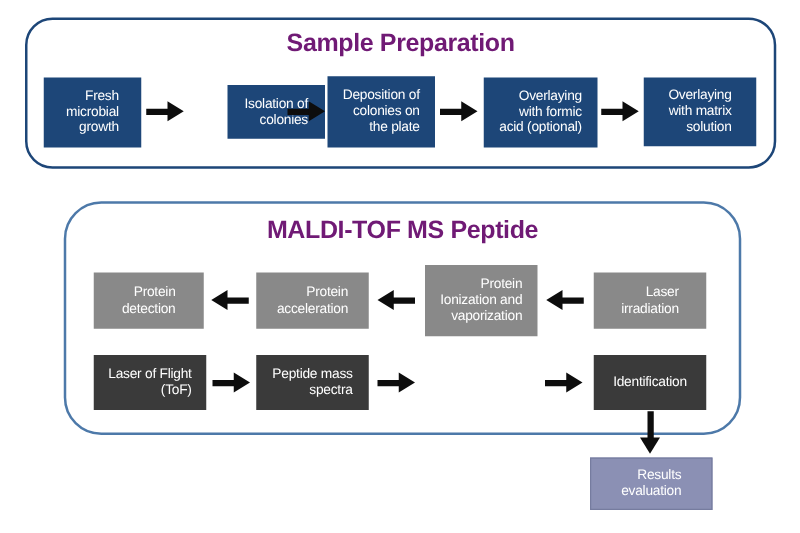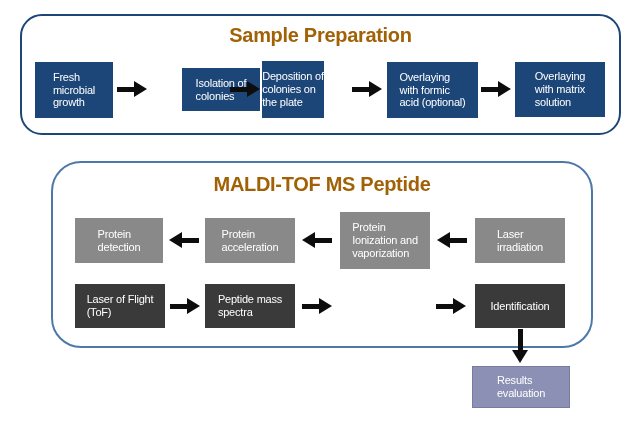--- a/index.html
+++ b/index.html
@@ -5,25 +5,25 @@
   html,body{margin:0;padding:0;background:#ffffff;}
   .canvas{
     position:relative;width:640px;height:426px;background:#ffffff;overflow:hidden;
     font-family:"Liberation Sans","DejaVu Sans",sans-serif;
   }
   .panel{position:absolute;background:#ffffff;box-sizing:border-box;}
   .panel-top{left:20px;top:14px;width:601px;height:121px;border:2px solid #1d4678;border-radius:22px;}
   .panel-bottom{left:51px;top:161px;width:542px;height:187px;border:2px solid #4d79a9;border-radius:30px;}
   .panel-title{
     position:absolute;left:0;right:0;text-align:center;
-    color:#a16207;font-weight:bold;font-size:20px;letter-spacing:-0.3px;margin:0;
+    color:#701a75;font-weight:bold;font-size:20px;letter-spacing:-0.3px;margin:0;
   }
   .box{
     position:absolute;display:flex;align-items:center;justify-content:center;
-    text-align:left;color:#ffffff;font-size:11px;line-height:1.18;
+    text-align:right;color:#ffffff;font-size:11px;line-height:1.18;
     white-space:pre-line;box-sizing:border-box;letter-spacing:-0.2px;
   }
   .navy{background:#1d4678;}
   .gray{background:#898989;}
   .dark{background:#3a3a3a;}
   .lavender{background:#8b90b4;border:1px solid #767c9f;}
   
   .arrow{position:absolute;}
   .arrow-h{width:30px;height:16px;}
   .arrow-h .shaft{position:absolute;top:5.5px;width:18px;height:5px;background:#0d0d0d;}
@@ -58,21 +58,21 @@
   <div class="arrow arrow-h arrow-right" style="left:117px;top:81px;">
     <div class="shaft"></div>
       <div class="head"></div>
   </div>
   <div class="box navy" style="left:150px;top:68px;width:78px;height:43px;margin-left:32px;">Isolation of
 colonies</div>
   <div class="arrow arrow-h arrow-right" style="left:230px;top:81px;">
     <div class="shaft"></div>
       <div class="head"></div>
   </div>
-  <div class="box navy" style="left:262px;top:61px;width:62px;height:57px;">Deposition of
+  <div class="box navy" style="left:262px;top:61px;width:86px;height:57px;">Deposition of
 colonies on
 the plate</div>
   <div class="arrow arrow-h arrow-right" style="left:352px;top:81px;">
     <div class="shaft"></div>
       <div class="head"></div>
   </div>
   <div class="box navy" style="left:387px;top:62px;width:91px;height:56px;">Overlaying
 with formic
 acid (optional)</div>
   <div class="arrow arrow-h arrow-right" style="left:481px;top:81px;">

